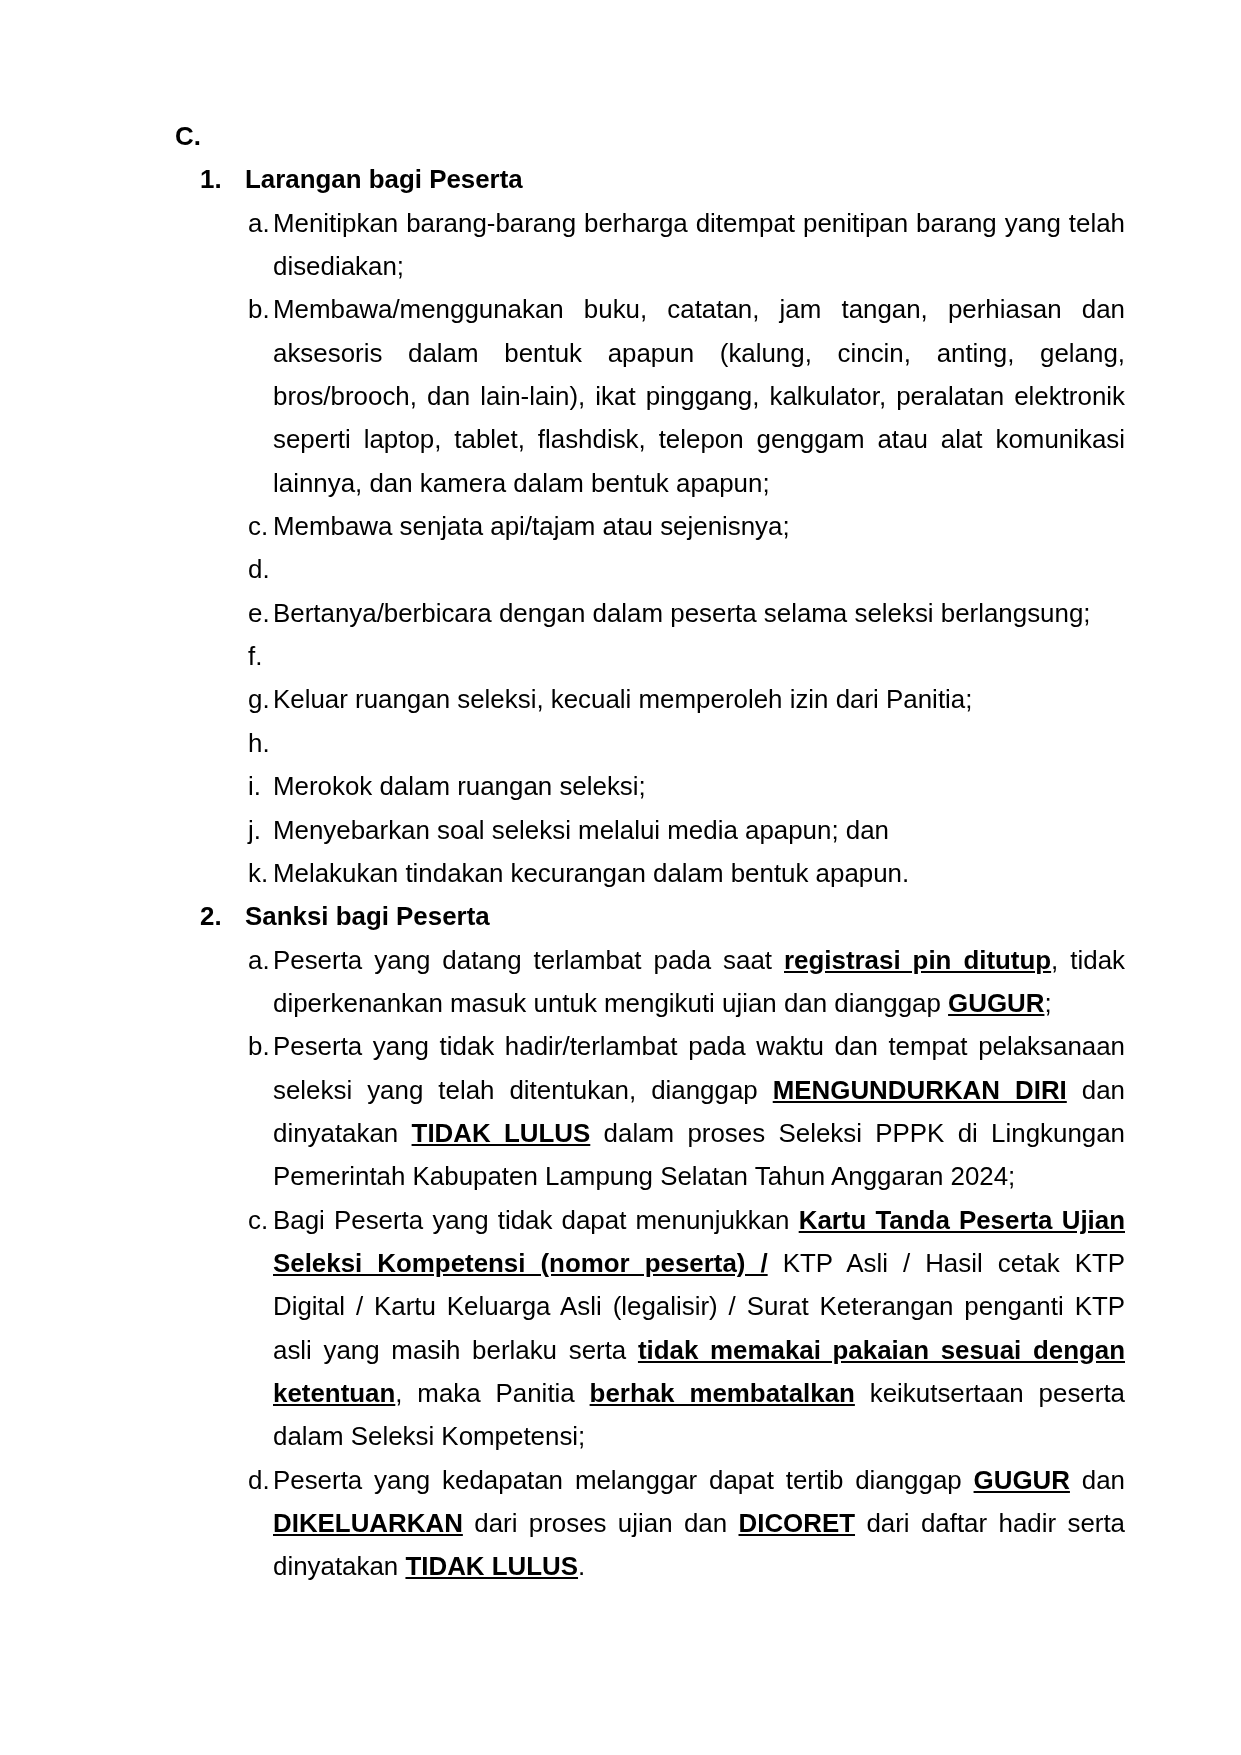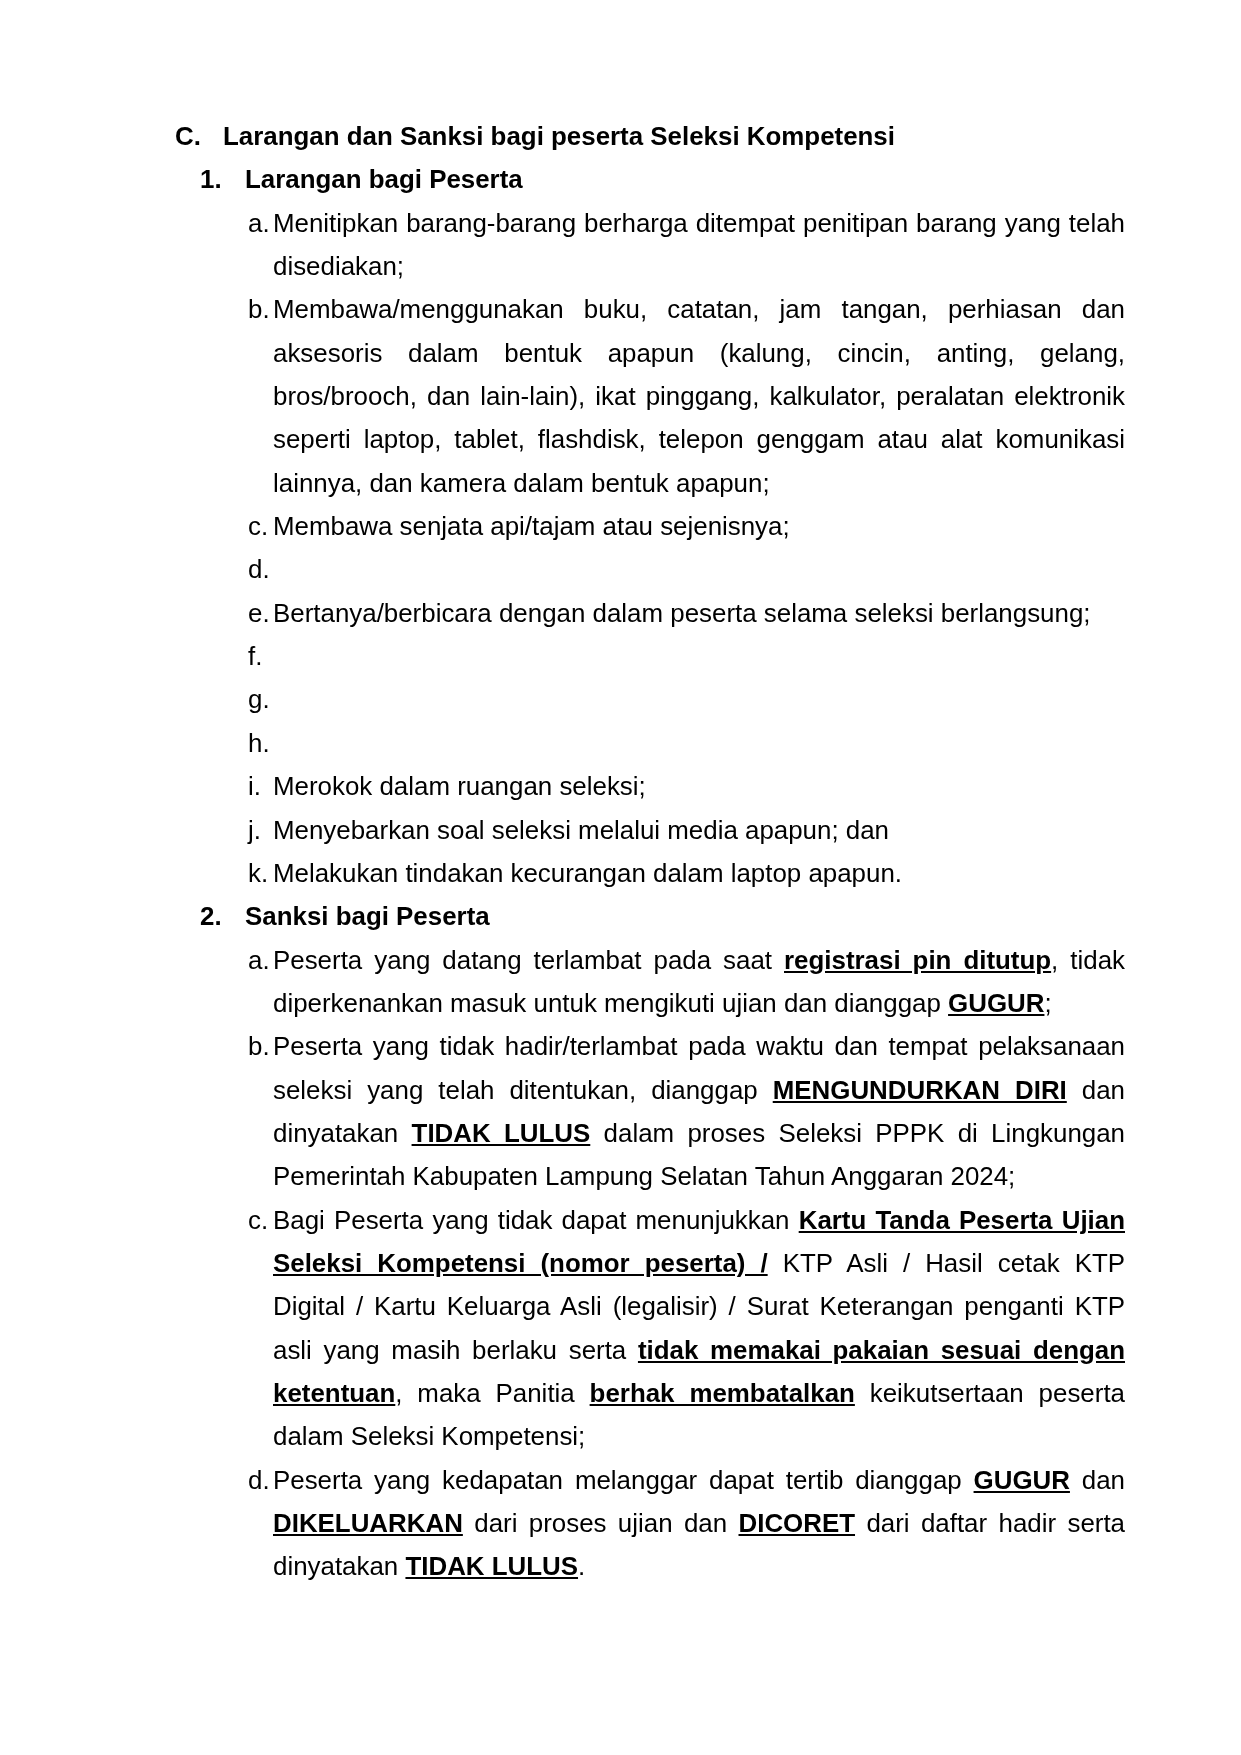--- a/index.html
+++ b/index.html
@@ -26,21 +26,20 @@
   .item-text { flex: 0 0 852px; width: 852px; text-align: justify; }
   .item-text .b { font-weight: bold; text-decoration: underline; }
 </style>
 </head>
 <body>
 
 <div class="page">
 
   <div class="row sec-head">
     <span class="sec-label">C.</span>
-    <span>Larangan dan Sanksi bagi peserta Seleksi Kompetensi</span>
   </div>
 
   <div class="row sub-head">
     <span class="sub-label">1.</span>
     <span>Larangan bagi Peserta</span>
   </div>
 
   <div class="item">
     <span class="item-label">a.</span>
     <div class="item-text"><span>Menitipkan barang-barang berharga ditempat penitipan barang yang telah disediakan;</span></div>
@@ -58,35 +57,36 @@
   </div>
   <div class="item">
     <span class="item-label">e.</span>
     <div class="item-text"><span>Bertanya/berbicara dengan dalam peserta selama seleksi berlangsung;</span></div>
   </div>
   <div class="item">
     <span class="item-label">f.</span>
   </div>
   <div class="item">
     <span class="item-label">g.</span>
+    <div class="item-text"><span>Keluar ruangan seleksi, kecuali memperoleh izin dari Panitia;</span></div>
   </div>
   <div class="item">
     <span class="item-label">h.</span>
   </div>
   <div class="item">
     <span class="item-label">i.</span>
     <div class="item-text"><span>Merokok dalam ruangan seleksi;</span></div>
   </div>
   <div class="item">
     <span class="item-label">j.</span>
     <div class="item-text"><span>Menyebarkan soal seleksi melalui media apapun; dan</span></div>
   </div>
   <div class="item">
     <span class="item-label">k.</span>
-    <div class="item-text"><span>Melakukan tindakan kecurangan dalam laptop apapun.</span></div>
+    <div class="item-text"><span>Melakukan tindakan kecurangan dalam bentuk apapun.</span></div>
   </div>
 
   <div class="row sub-head">
     <span class="sub-label">2.</span>
     <span>Sanksi bagi Peserta</span>
   </div>
 
   <div class="item">
     <span class="item-label">a.</span>
     <div class="item-text"><span>Peserta yang datang terlambat pada saat </span><span class="b">registrasi pin ditutup</span><span>, tidak diperkenankan masuk untuk mengikuti ujian dan dianggap </span><span class="b">GUGUR</span><span>;</span></div>

